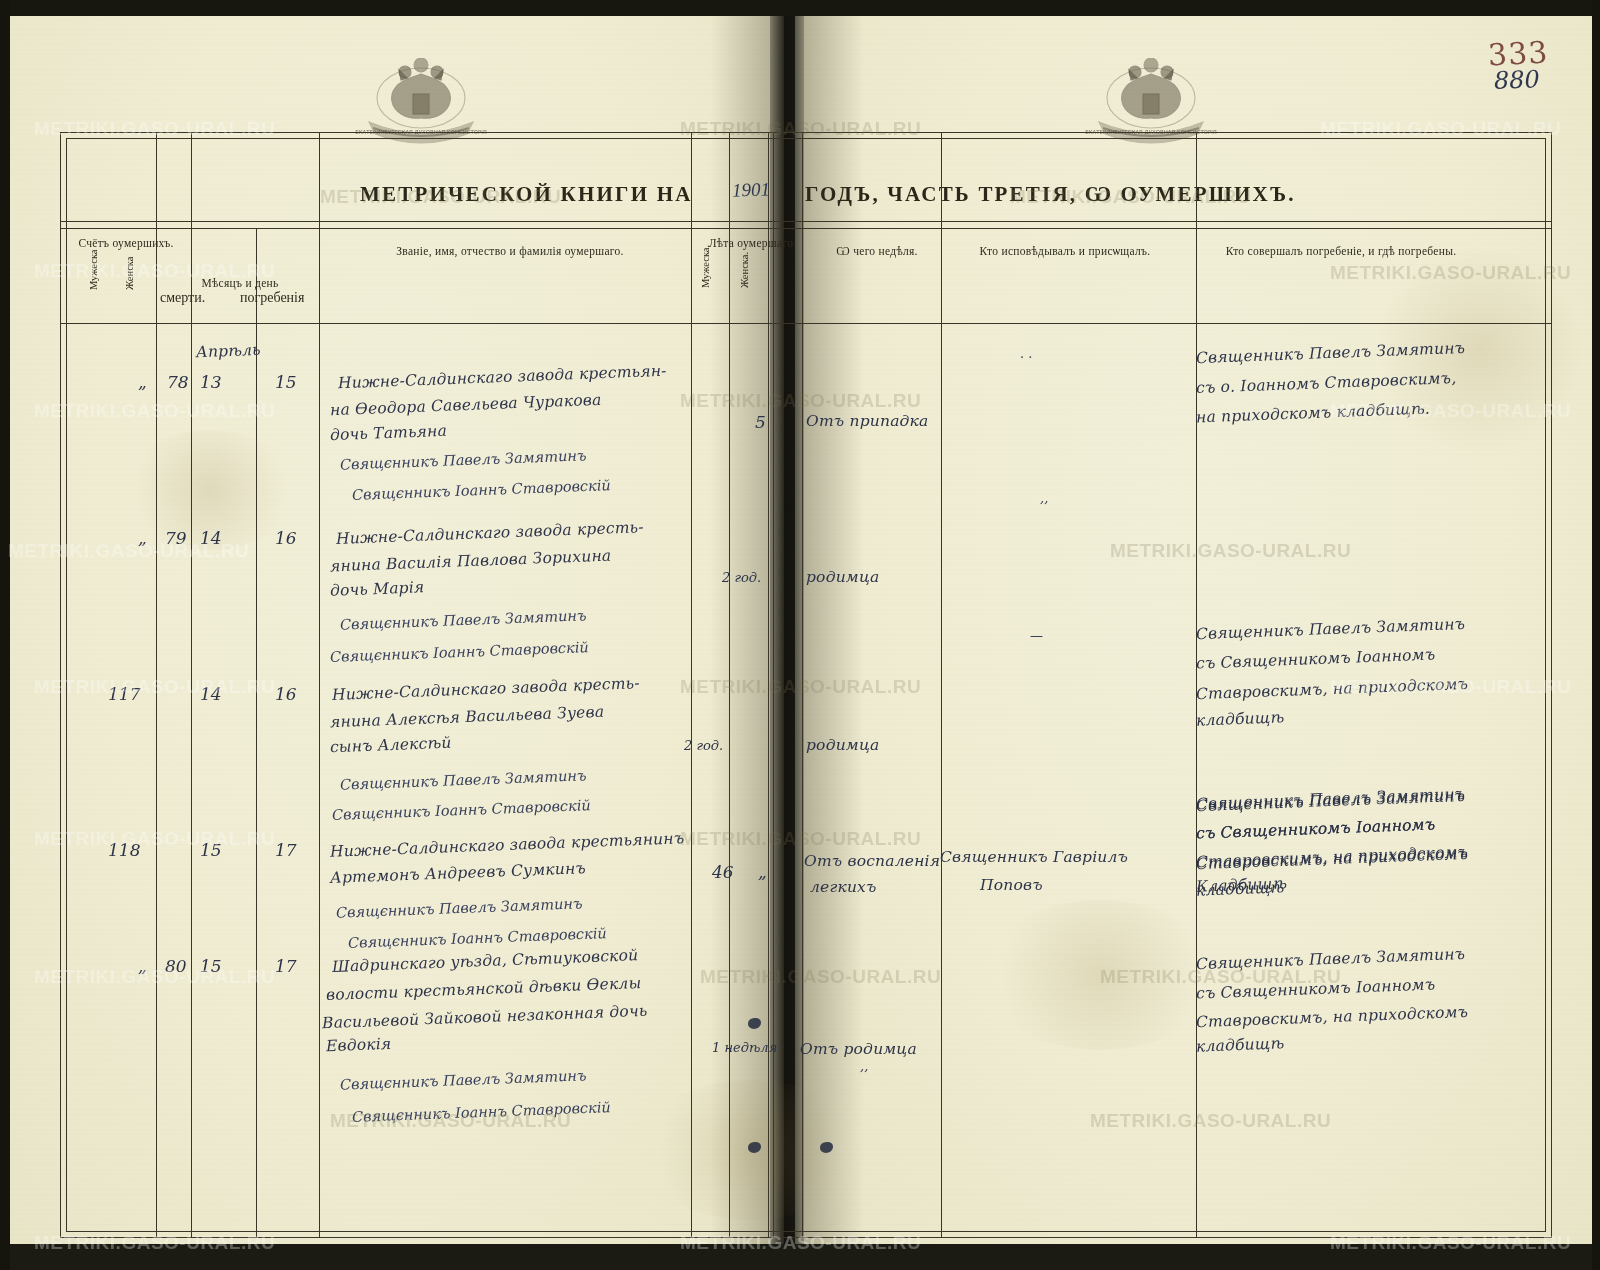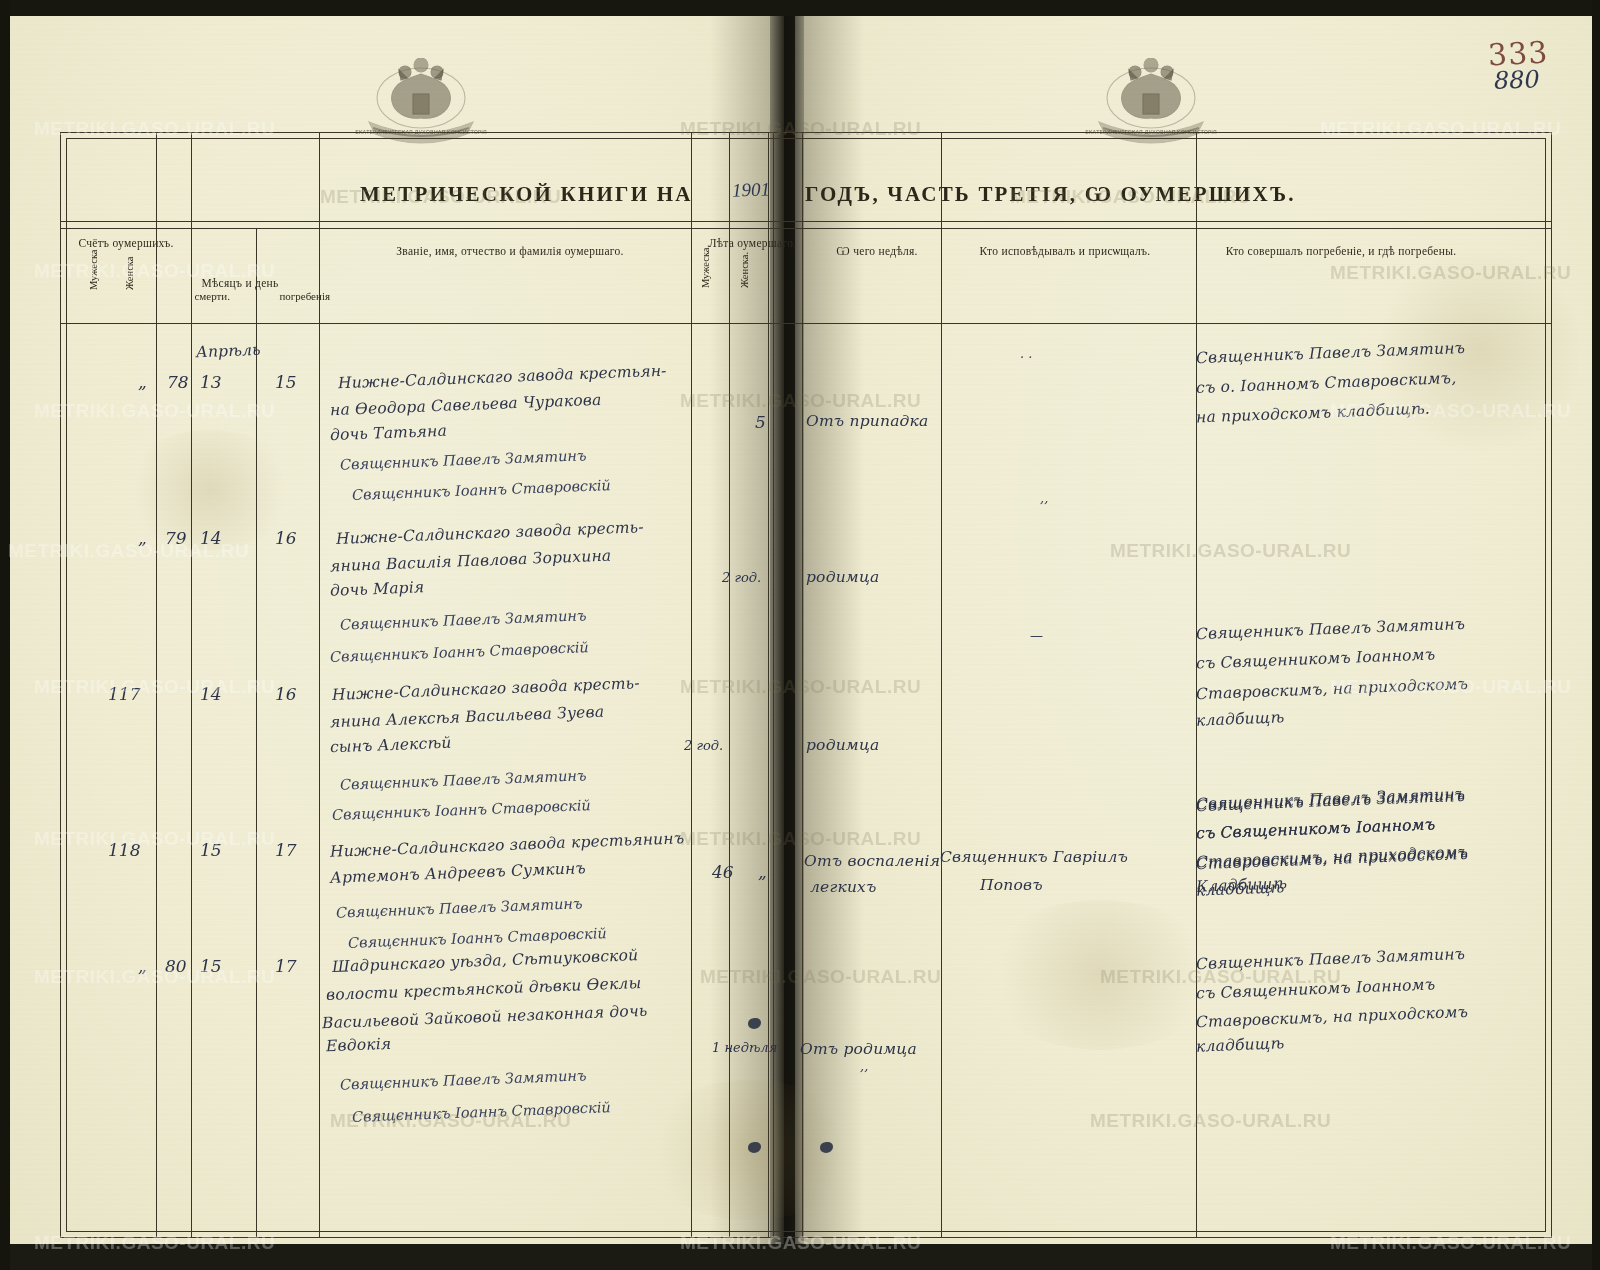--- a/index.html
+++ b/index.html
@@ -47,21 +47,21 @@
   #title-row{position:absolute;left:60px;top:176px;width:1490px;height:40px;text-decoration:underline;}
   .title-txt{position:absolute;font-size:21px;letter-spacing:2.2px;color:#2b2719;
              font-family:"Liberation Serif",serif;font-weight:700;}
   #title-left{left:300px;top:6px;}
   #title-year{left:672px;top:3px;font-family:"Liberation Serif",serif;font-weight:400;
       font-size:19px;letter-spacing:0;color:#2f3a52;transform:rotate(-2deg);}
   #title-right{left:745px;top:6px;}
 
   .colhead{position:absolute;font-size:11.5px;color:#2e2a1e;text-align:center;line-height:1.25;
            letter-spacing:.3px;}
-  .subhead{position:absolute;font-size:11px;color:#2e2a1e;text-align:right;}
+  .subhead{position:absolute;font-size:14px;color:#2e2a1e;text-align:left;}
   .vhead{position:absolute;font-size:10.5px;color:#2e2a1e;transform:rotate(-90deg);
          transform-origin:left top;white-space:nowrap;}
 
   
   .hw{position:absolute;font-family:"DejaVu Serif",serif;color:#2d3348;white-space:nowrap;}
   .hw{font-style:italic;}
   .num{font-size:17px;}
   .cur{font-size:15.5px;letter-spacing:.2px;}
   .small{font-size:13px;}
   .sign{font-size:14.5px;color:#39405c;}

